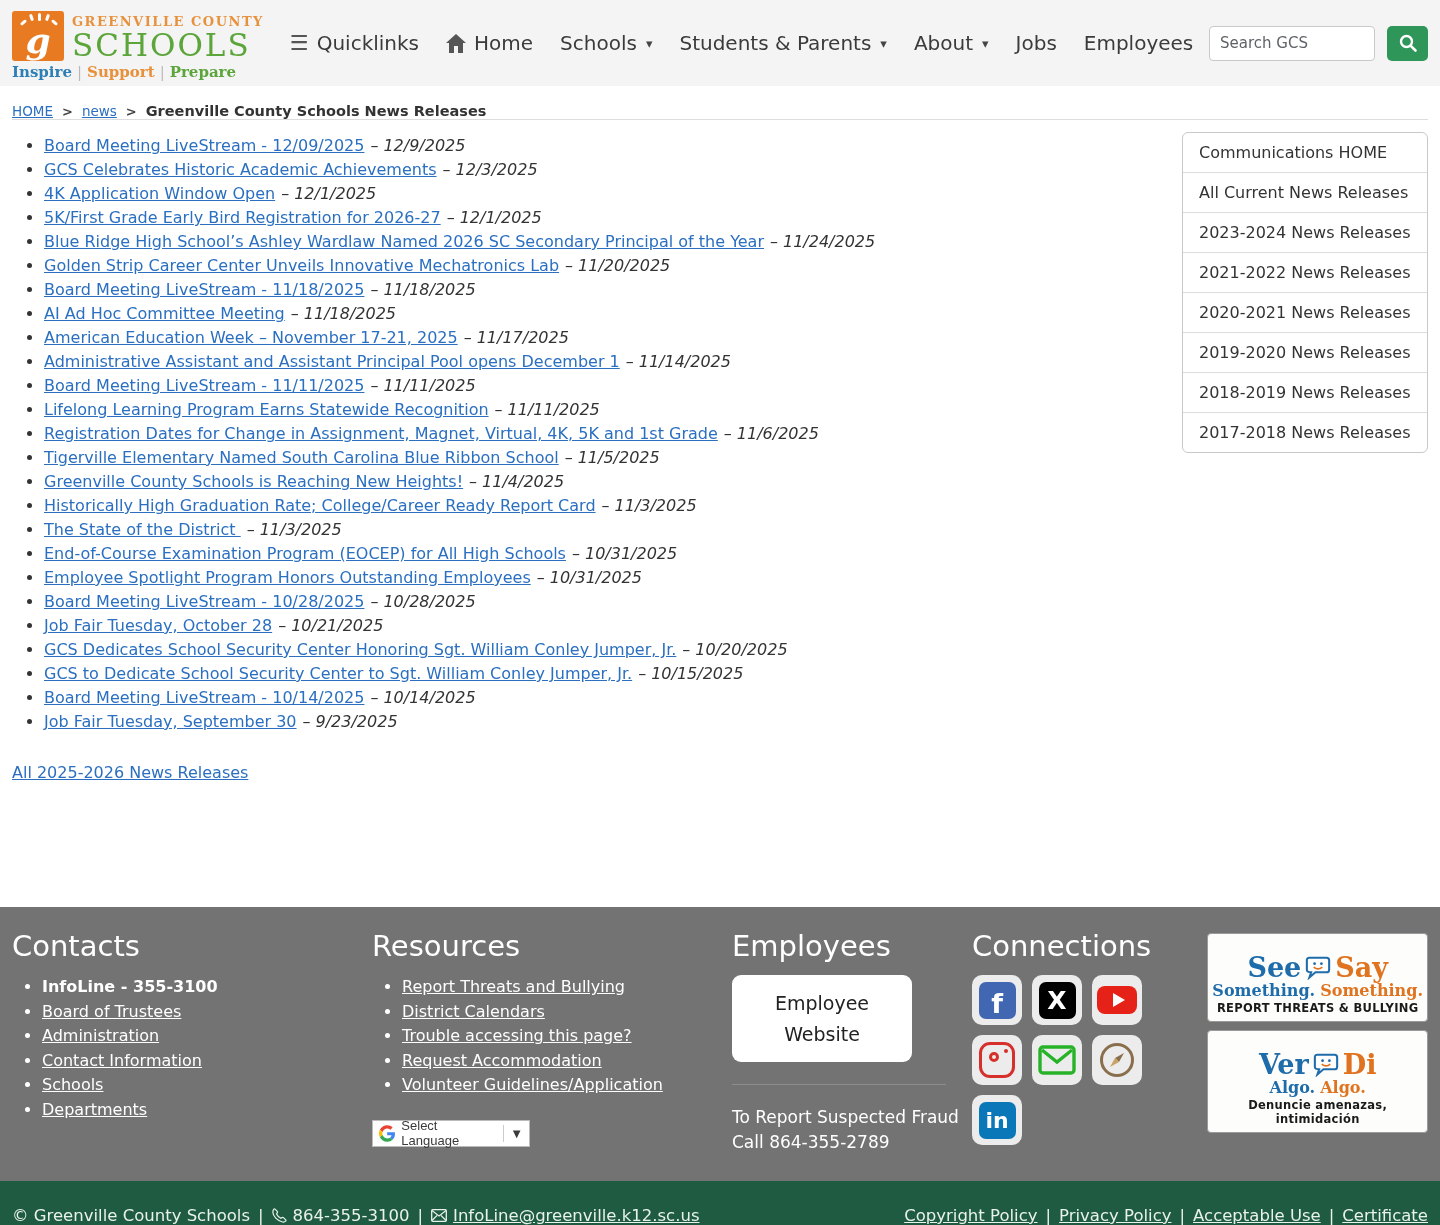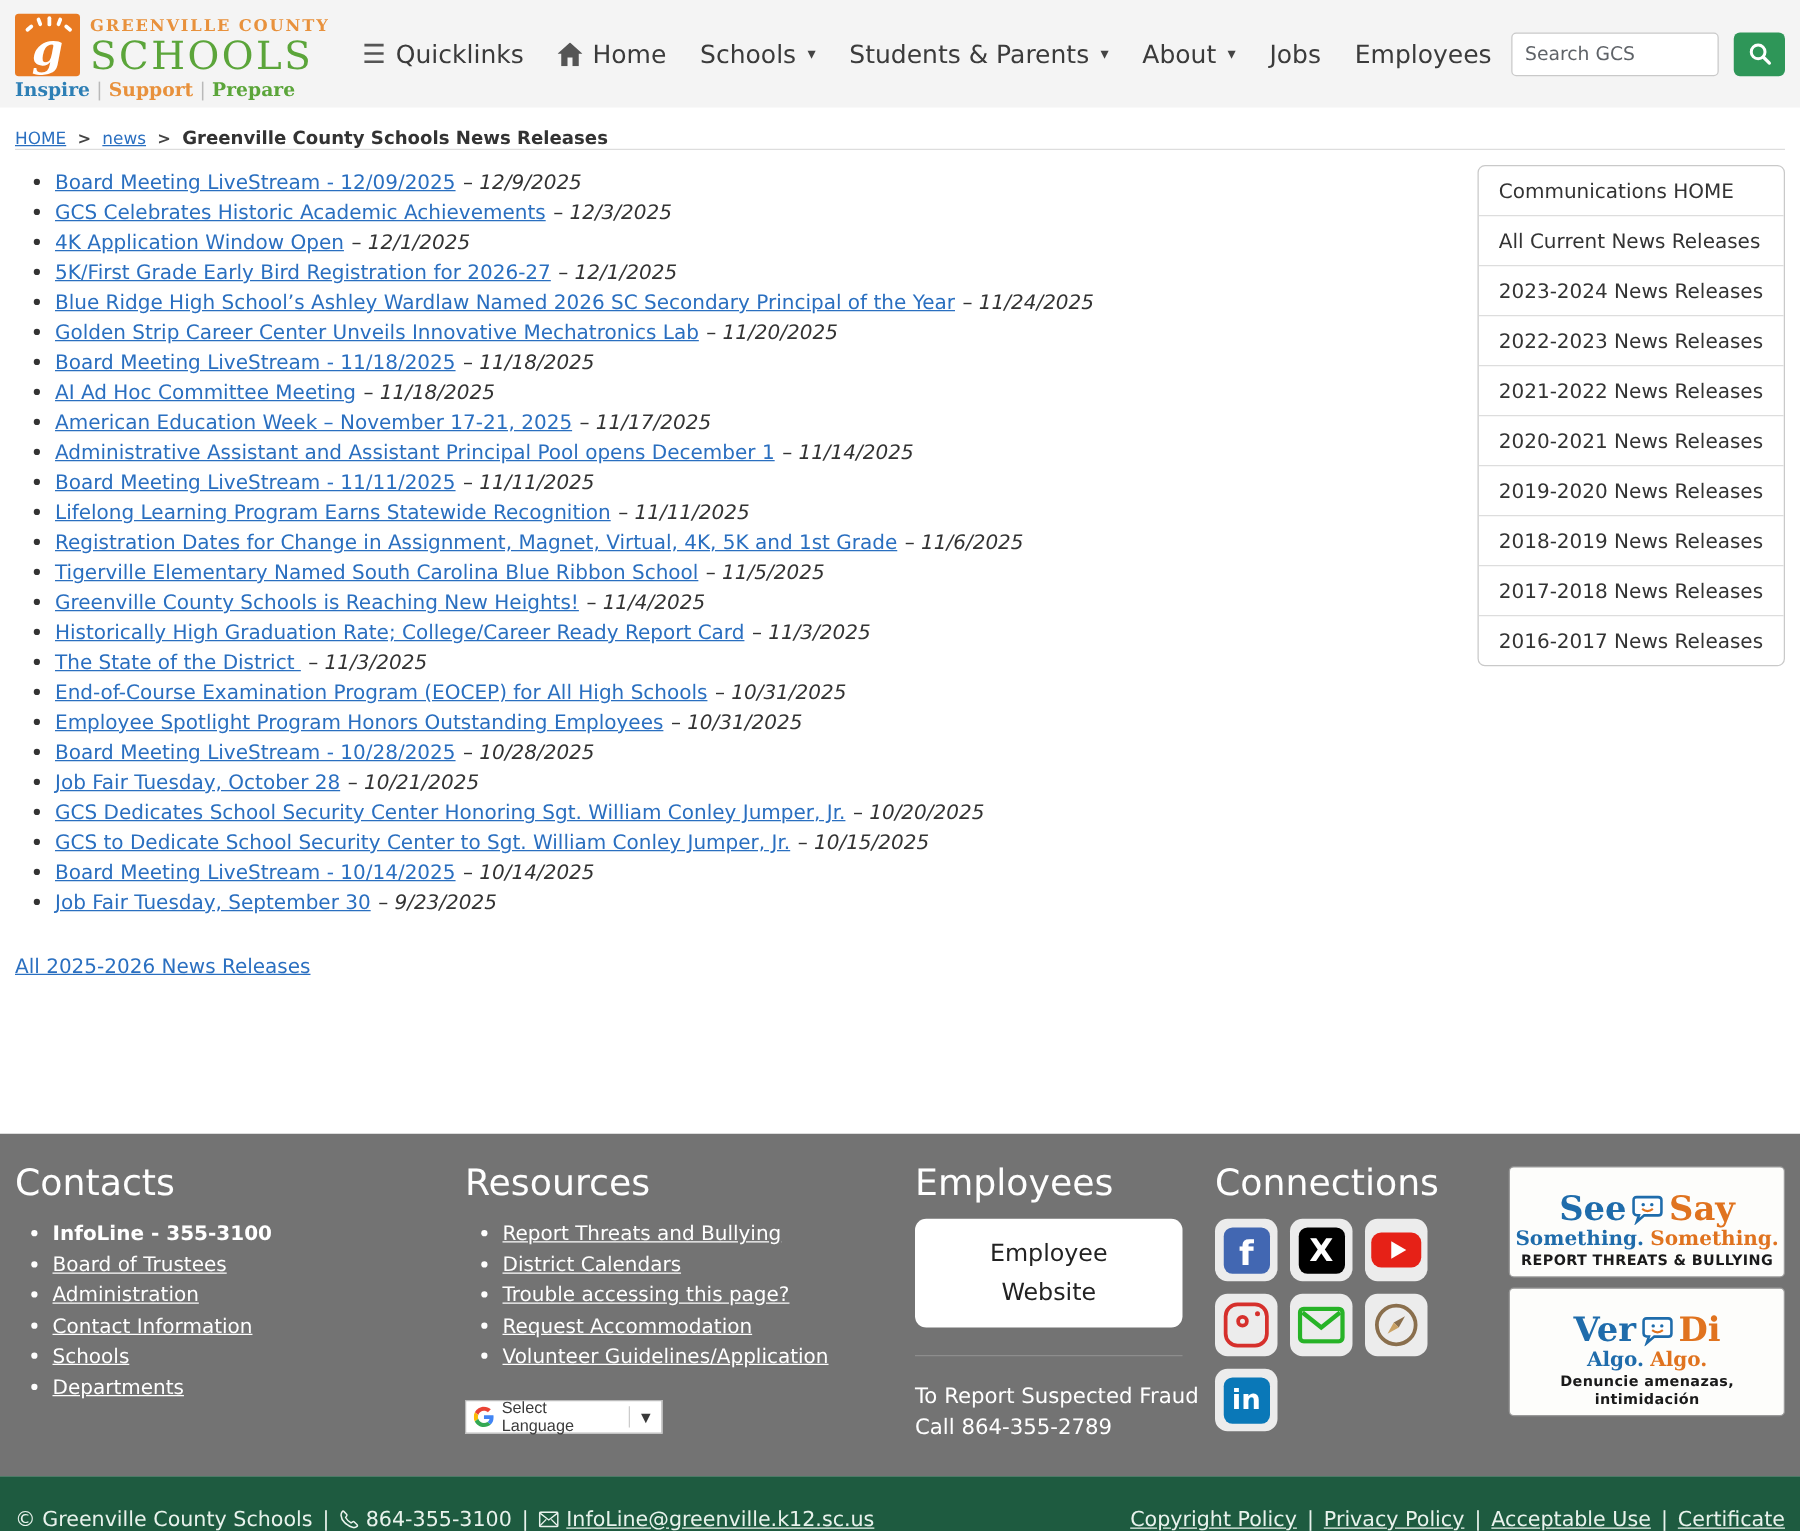--- a/index.html
+++ b/index.html
@@ -115,21 +115,21 @@
 
   .translate-box {
     margin-top:22px; width:158px; height:27px; background:#fff; border:1px solid #bbb;
     display:flex; align-items:center; padding:0 6px; gap:6px;
   }
   .translate-box span { font-size:13px; color:#3a3a3a; font-family:"Liberation Sans", sans-serif; }
   .translate-div { width:1px; height:17px; background:#ccc; margin-left:2px; }
   .translate-caret { color:#757575; font-size:11px; }
 
   .employee-btn {
-    display:block; width:214px; background:#fff; color:#222; text-decoration:none;
+    display:block; width:180px; background:#fff; color:#222; text-decoration:none;
     border-radius:9px; text-align:center; font-size:19px; line-height:1.6;
     padding:13px 10px; margin-top:6px;
   }
   .emp-divider { width:214px; border:none; border-top:1px solid #8d8d8d; margin:22px 0 20px; }
   .fraud-text { font-size:17px; line-height:25px; color:#fff; }
 
   .icon-grid { display:flex; flex-wrap:wrap; gap:10px; width:172px; margin-top:4px; }
   .icon-tile {
     width:50px; height:50px; background:#ececec; border-radius:10px;
     display:flex; align-items:center; justify-content:center; text-decoration:none;
@@ -335,27 +335,25 @@
             <a class="news-link">Job Fair Tuesday, September 30</a><span class="news-sep">–</span><span class="news-date">9/23/2025</span>
           </li>
         </ul>
         <a class="all-link">All 2025-2026 News Releases</a>
       </div>
 
       <nav class="side-nav">
         <a>Communications HOME</a>
           <a>All Current News Releases</a>
           <a>2023-2024 News Releases</a>
-          <a>2022-2023 News Releases</a>
           <a>2021-2022 News Releases</a>
           <a>2020-2021 News Releases</a>
           <a>2019-2020 News Releases</a>
           <a>2018-2019 News Releases</a>
           <a>2017-2018 News Releases</a>
-          <a>2016-2017 News Releases</a>
       </nav>
     </div>
   </div>
 
   <footer class="footer">
     <div class="f-col-contacts">
       <h2>Contacts</h2>
       <ul>
         <li><span class="infoline">InfoLine - 355-3100</span></li>
         <li><a>Board of Trustees</a></li>

